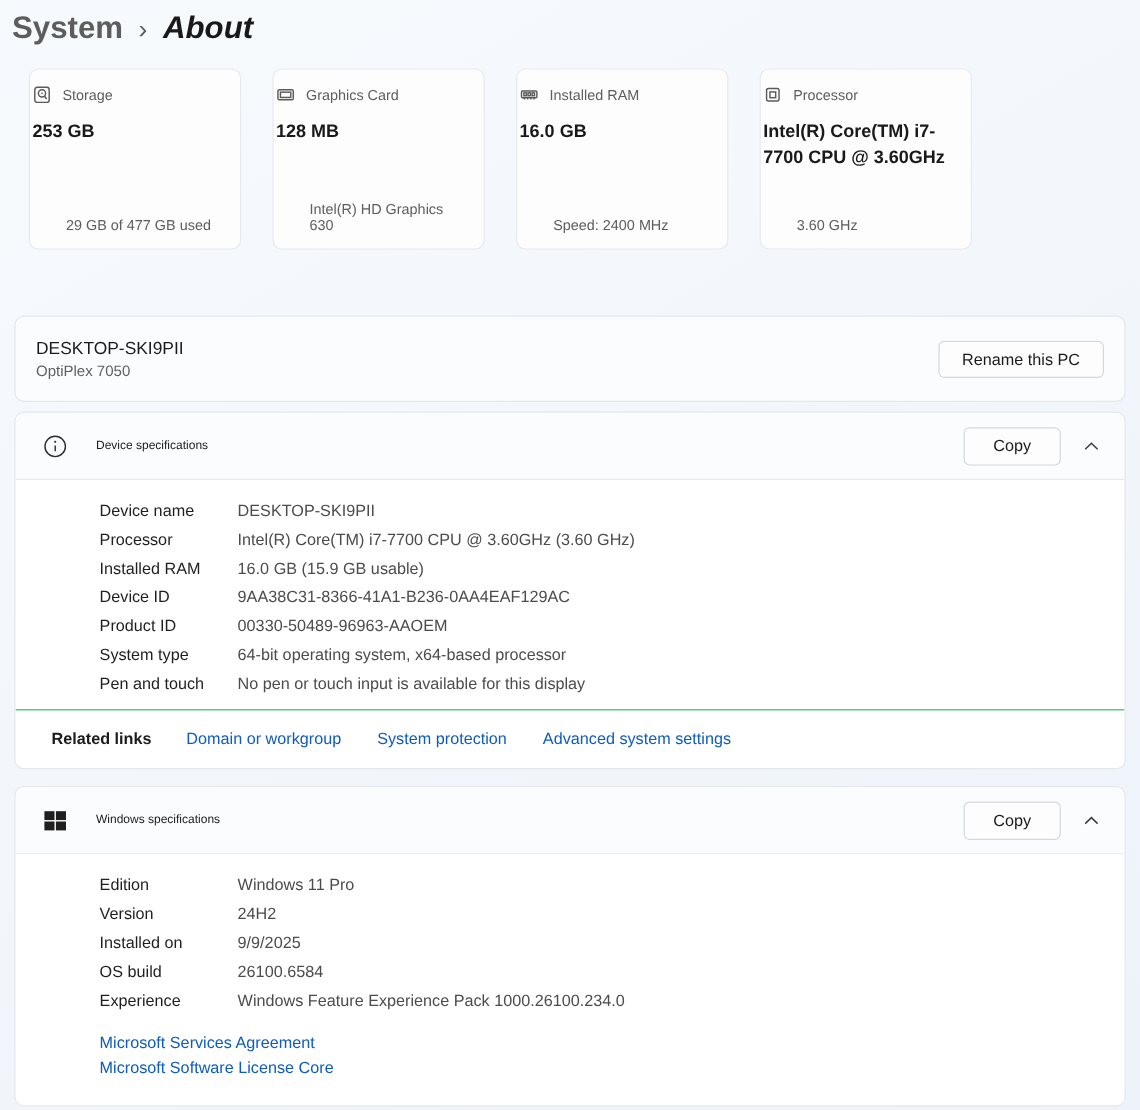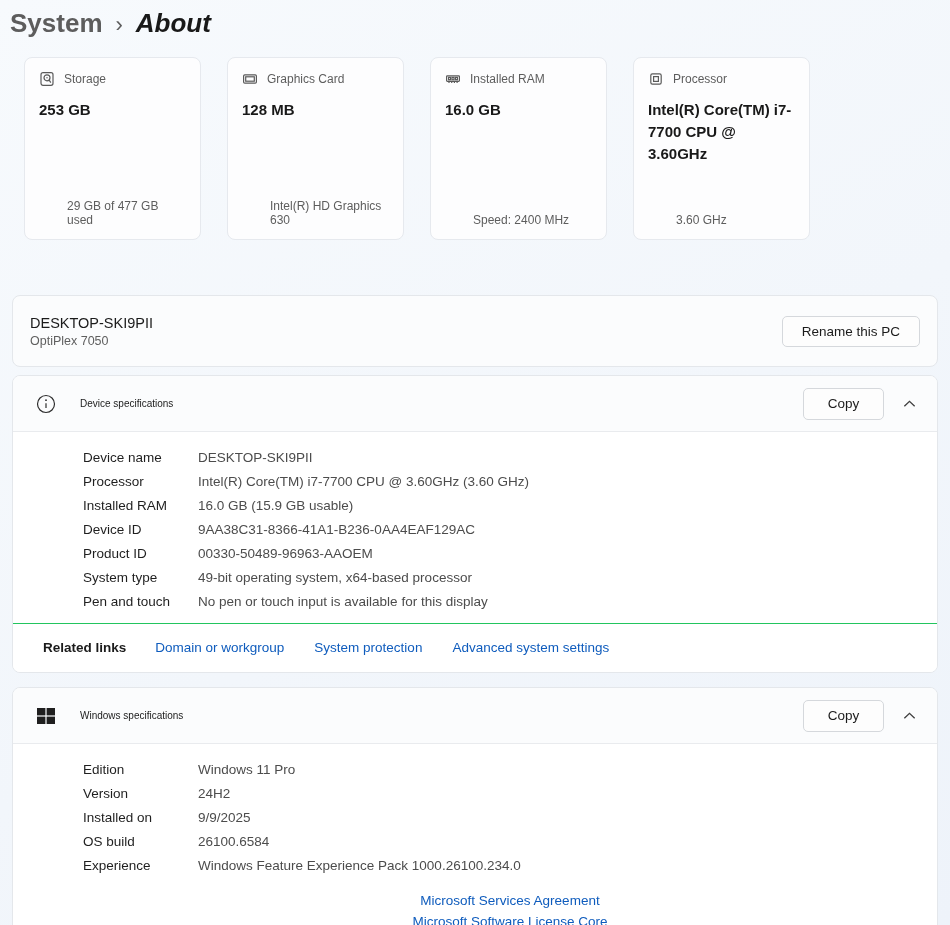--- a/index.html
+++ b/index.html
@@ -12,23 +12,23 @@
 
   
   .breadcrumb { display:flex; align-items:center; gap:13px; padding:8px 0 0 10px; }
   .crumb-parent { font-size:26px; font-weight:600; color:#5d5d5d; }
   .crumb-sep { font-size:22px; color:#5d5d5d; padding-top:2px; }
   .crumb-current { font-size:26px; font-weight:600; color:#191919;font-style:italic; }
 
   
   .summary-cards { display:flex; gap:26px; margin:18px 0 0 24px; }
   .card {
-    width:177px; height:183px; background:#fdfdfe;
+    width:177px; height:151px; background:#fdfdfe;
     border:1px solid #e6e9ee; border-radius:8px;
-    padding:13px 14px 12px 14px; display:flex; flex-direction:column;
+    padding:13px 14px 12px 2px; display:flex; flex-direction:column;
   }
   .card-head { display:flex; align-items:center; gap:9px; color:#5d5d5d; font-size:12px; }
   .card-icon { display:flex; align-items:center; }
   .card-icon svg { stroke:#5a5a5a; fill:none; stroke-width:1.2; }
   .card-value { margin-top:12px; font-size:15px; font-weight:700; color:#191919; line-height:1.45; }
   .card-caption { margin-top:auto; font-size:12px; color:#5d5d5d;margin-left:28px; }
 
   
   .panel-wrap { margin:0 12px; }
   .device-panel {
@@ -66,21 +66,21 @@
 
   .related-links {
     display:flex; align-items:flex-end; border-top:1px solid #22c55e;
     padding:16px 16px 17px 30px; background:#fff;
   }
   .related-label { font-size:13.5px; font-weight:700; color:#1b1b1b; }
   a.link { color:#0f5cbd; text-decoration:none; font-size:13.5px; cursor:pointer; }
   .related-links a.link { margin-left:30px; }
   .related-links a.link:first-of-type { margin-left:29px; }
 
-  .license-links { padding:6px 0 11px 70px; display:flex; flex-direction:column; gap:6px; background:#fff;text-align:center; }
+  .license-links { padding:6px 0 24px 70px; display:flex; flex-direction:column; gap:6px; background:#fff; }
 </style>
 </head>
 <body>
 
 <div class="breadcrumb">
   <span class="crumb-parent">System</span>
   <span class="crumb-sep">›</span>
   <span class="crumb-current">About</span>
 </div>
 
@@ -195,21 +195,21 @@
       <div class="spec-row">
         <span class="spec-label">Device ID</span>
         <span class="spec-value">9AA38C31-8366-41A1-B236-0AA4EAF129AC</span>
       </div>
       <div class="spec-row">
         <span class="spec-label">Product ID</span>
         <span class="spec-value">00330-50489-96963-AAOEM</span>
       </div>
       <div class="spec-row">
         <span class="spec-label">System type</span>
-        <span class="spec-value">49-bit operating system, x64-based processor</span>
+        <span class="spec-value">64-bit operating system, x64-based processor</span>
       </div>
       <div class="spec-row">
         <span class="spec-label">Pen and touch</span>
         <span class="spec-value">No pen or touch input is available for this display</span>
       </div>
     </div>
 
     <div class="related-links">
       <span class="related-label">Related links</span>
       <a class="link">Domain or workgroup</a>

